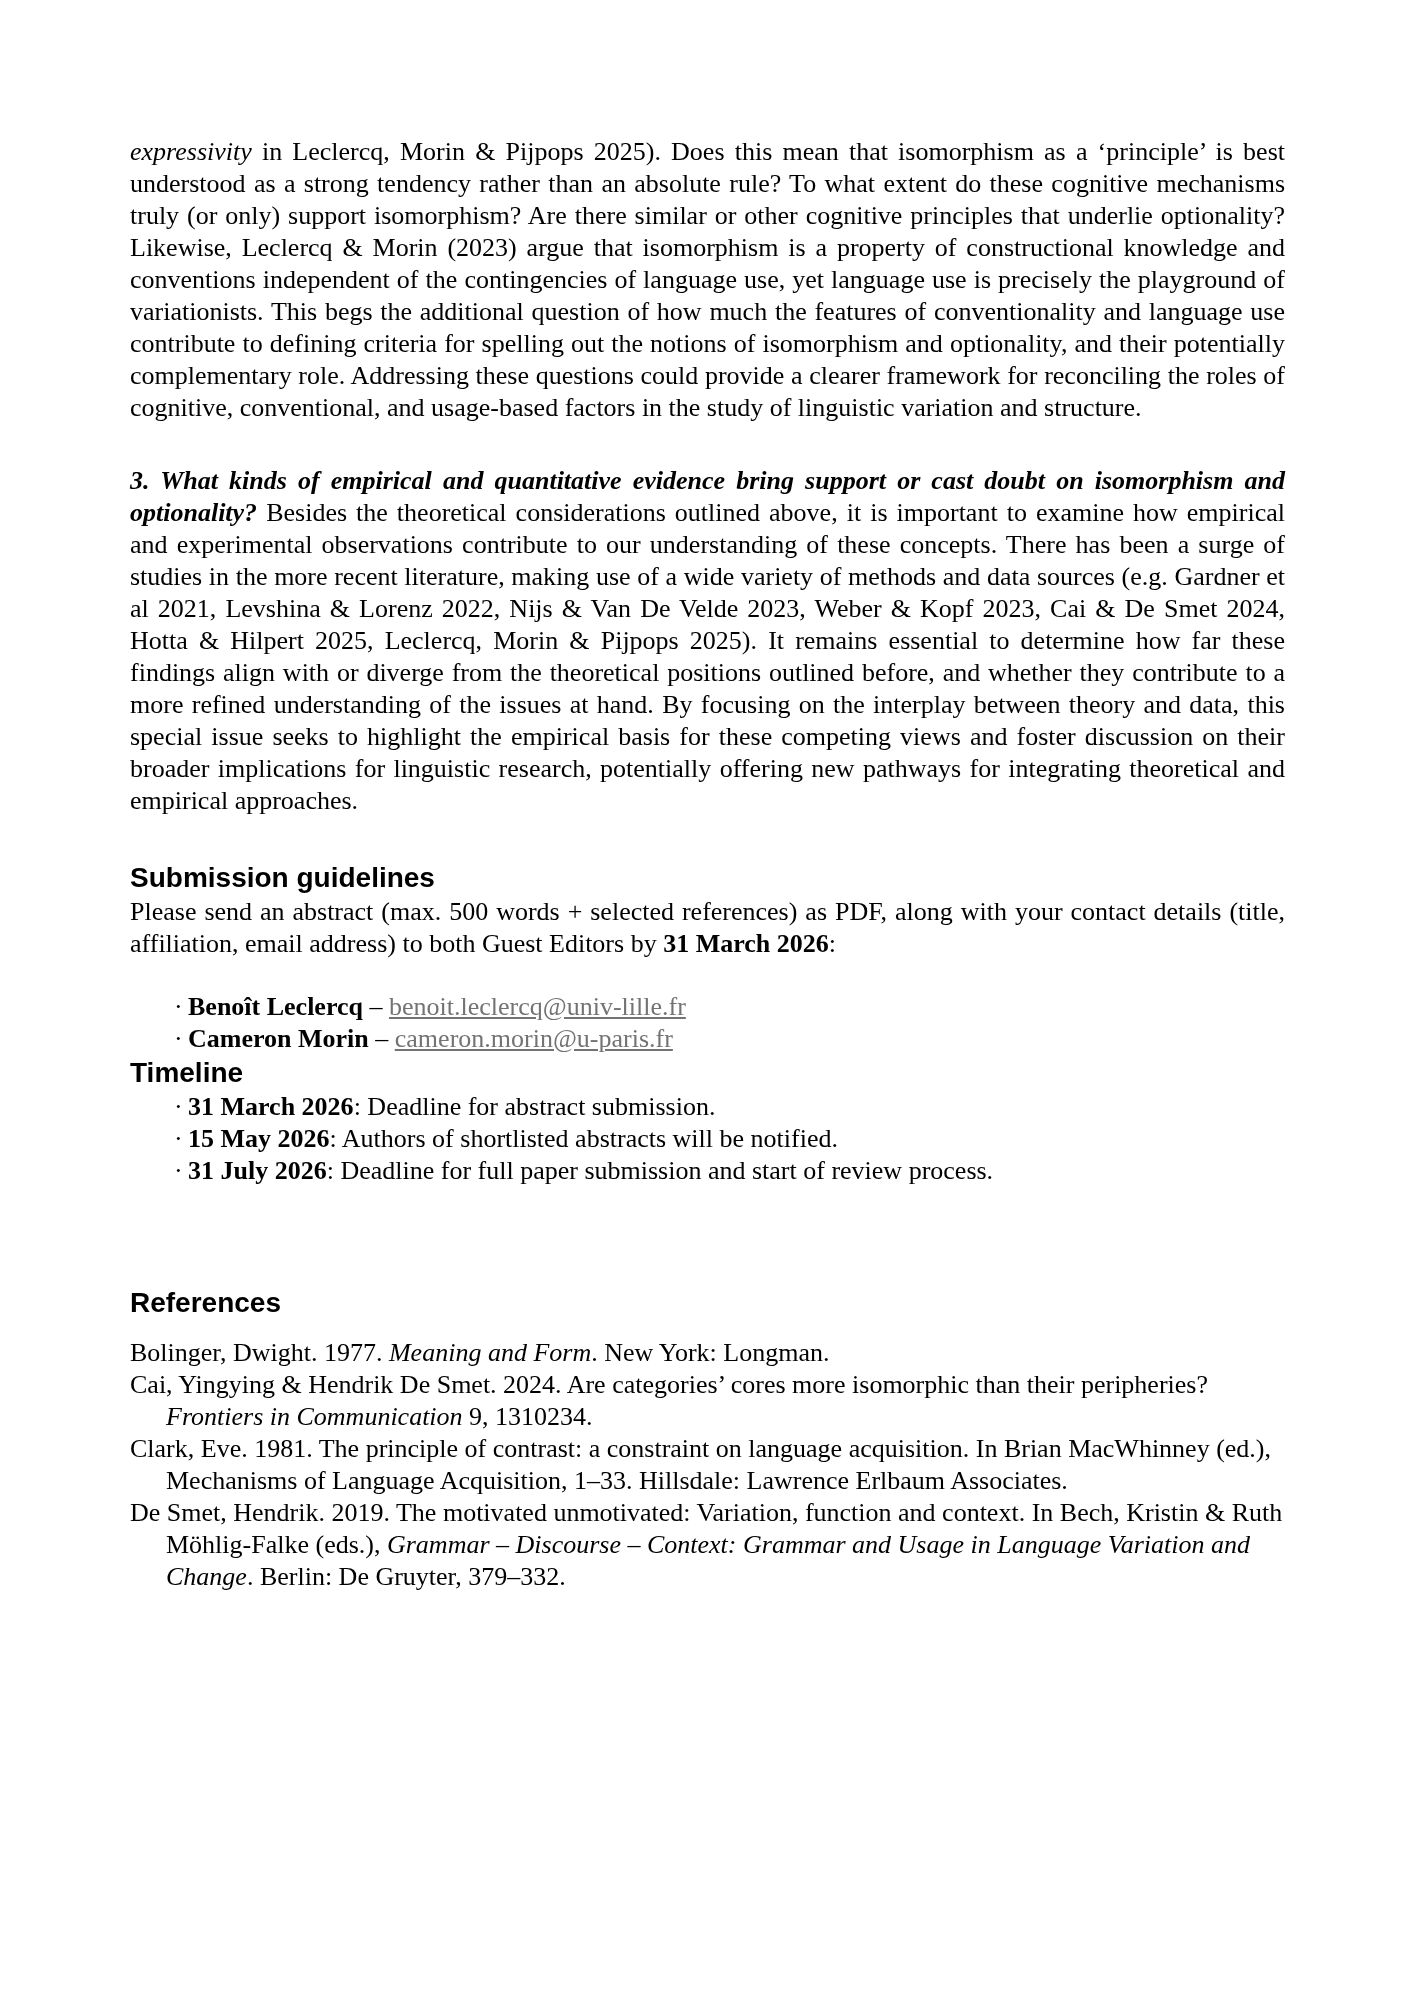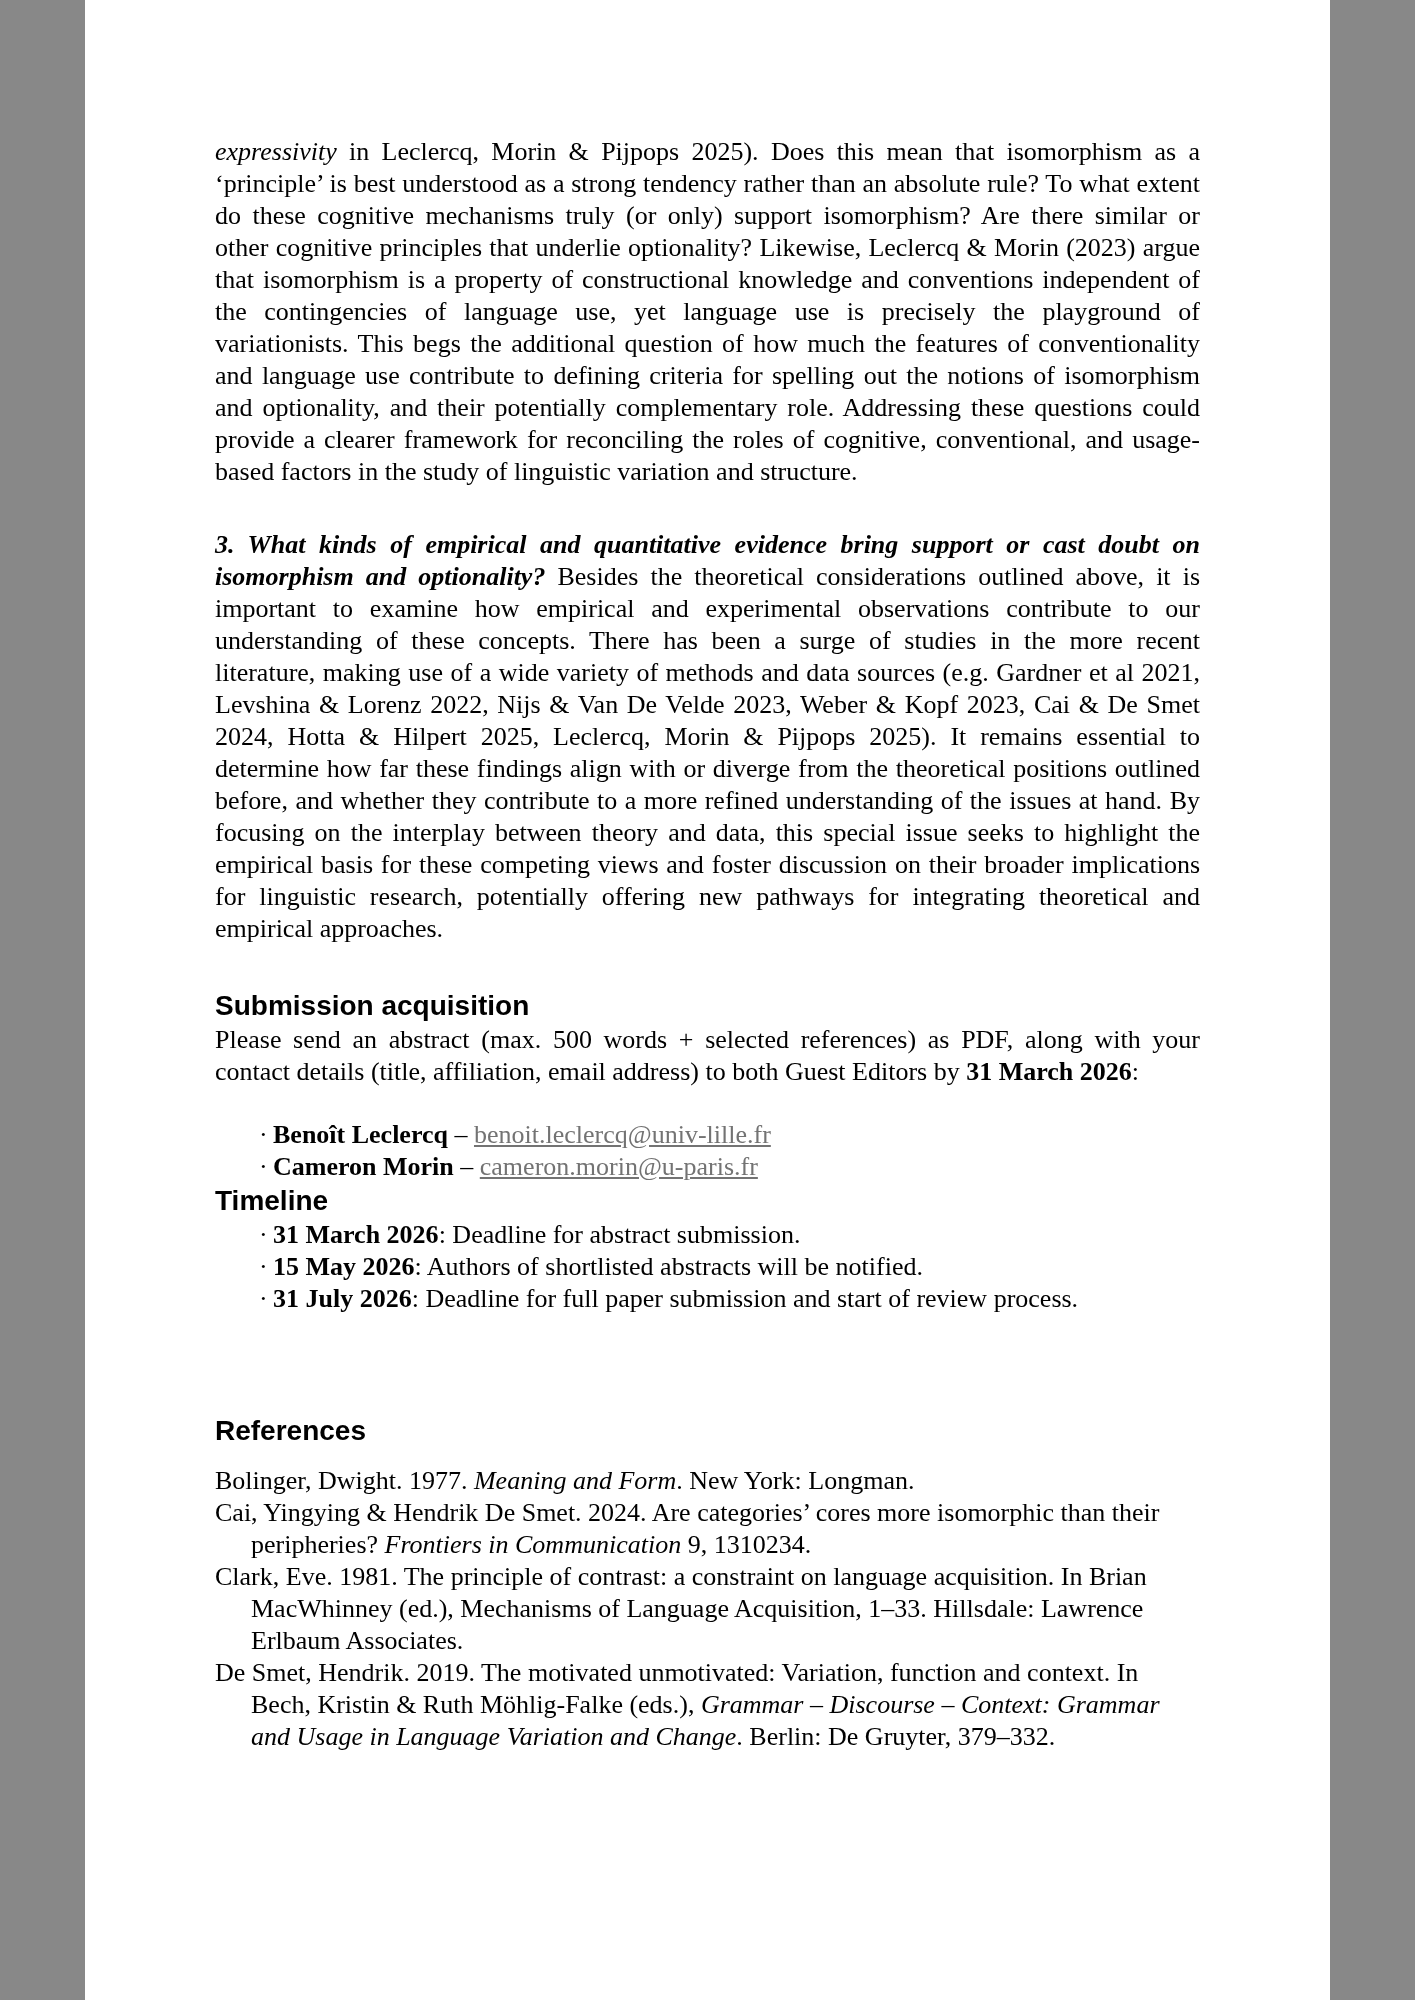--- a/index.html
+++ b/index.html
@@ -2,21 +2,21 @@
 <html><head>
 <meta charset="utf-8">
 <style>
   html, body { margin: 0; padding: 0; }
   body {
     background: #888;
     font-family: "Liberation Serif", "DejaVu Serif", serif;
   }
   .page {
     position: relative;
-    width: 1245px;
+    width: 1415px;
     height: 2000px;
     margin: 0 auto;
     background: #ffffff;
     color: #000000;
     box-sizing: border-box;
     padding: 136px 130px 0 130px;
     font-size: 26px;
     line-height: 32px;
   }
   p { margin: 0; }
@@ -54,21 +54,21 @@
 </style>
 </head>
 <body>
 
 <div class="page">
 
   <p class="just"><span class="it">expressivity</span><span> in Leclercq, Morin &amp; Pijpops 2025). Does this mean that isomorphism as a ‘principle’ is best understood as a strong tendency rather than an absolute rule? To what extent do these cognitive mechanisms truly (or only) support isomorphism? Are there similar or other cognitive principles that underlie optionality? Likewise, Leclercq &amp; Morin (2023) argue that isomorphism is a property of constructional knowledge and conventions independent of the contingencies of language use, yet language use is precisely the playground of variationists. This begs the additional question of how much the features of conventionality and language use contribute to defining criteria for spelling out the notions of isomorphism and optionality, and their potentially complementary role. Addressing these questions could provide a clearer framework for reconciling the roles of cognitive, conventional, and usage-based factors in the study of linguistic variation and structure.</span></p>
 
   <p class="just q3"><span class="lead-bi">3. What kinds of empirical and quantitative evidence bring support or cast doubt on isomorphism and optionality? </span><span>Besides the theoretical considerations outlined above, it is important to examine how empirical and experimental observations contribute to our understanding of these concepts. There has been a surge of studies in the more recent literature, making use of a wide variety of methods and data sources (e.g. Gardner et al 2021, Levshina &amp; Lorenz 2022, Nijs &amp; Van De Velde 2023, Weber &amp; Kopf 2023, Cai &amp; De Smet 2024, Hotta &amp; Hilpert 2025, Leclercq, Morin &amp; Pijpops 2025). It remains essential to determine how far these findings align with or diverge from the theoretical positions outlined before, and whether they contribute to a more refined understanding of the issues at hand. By focusing on the interplay between theory and data, this special issue seeks to highlight the empirical basis for these competing views and foster discussion on their broader implications for linguistic research, potentially offering new pathways for integrating theoretical and empirical approaches.</span></p>
 
-  <h2 class="sec-heading submission-heading">Submission acquisition</h2>
+  <h2 class="sec-heading submission-heading">Submission guidelines</h2>
 
   <p class="just"><span>Please send an abstract (max. 500 words + selected references) as PDF, along with your contact details (title, affiliation, email address) to both Guest Editors by </span><b>31 March 2026</b><span>:</span></p>
 
   <div class="bullet-list">
     <div class="bullet-row"><span class="bullet-glyph">·</span><b>Benoît Leclercq</b>
       <span>–</span>
       <a class="email-link">benoit.leclercq@univ-lille.fr</a>
     </div>
     <div class="bullet-row"><span class="bullet-glyph">·</span><b>Cameron Morin</b>
       <span>–</span>

